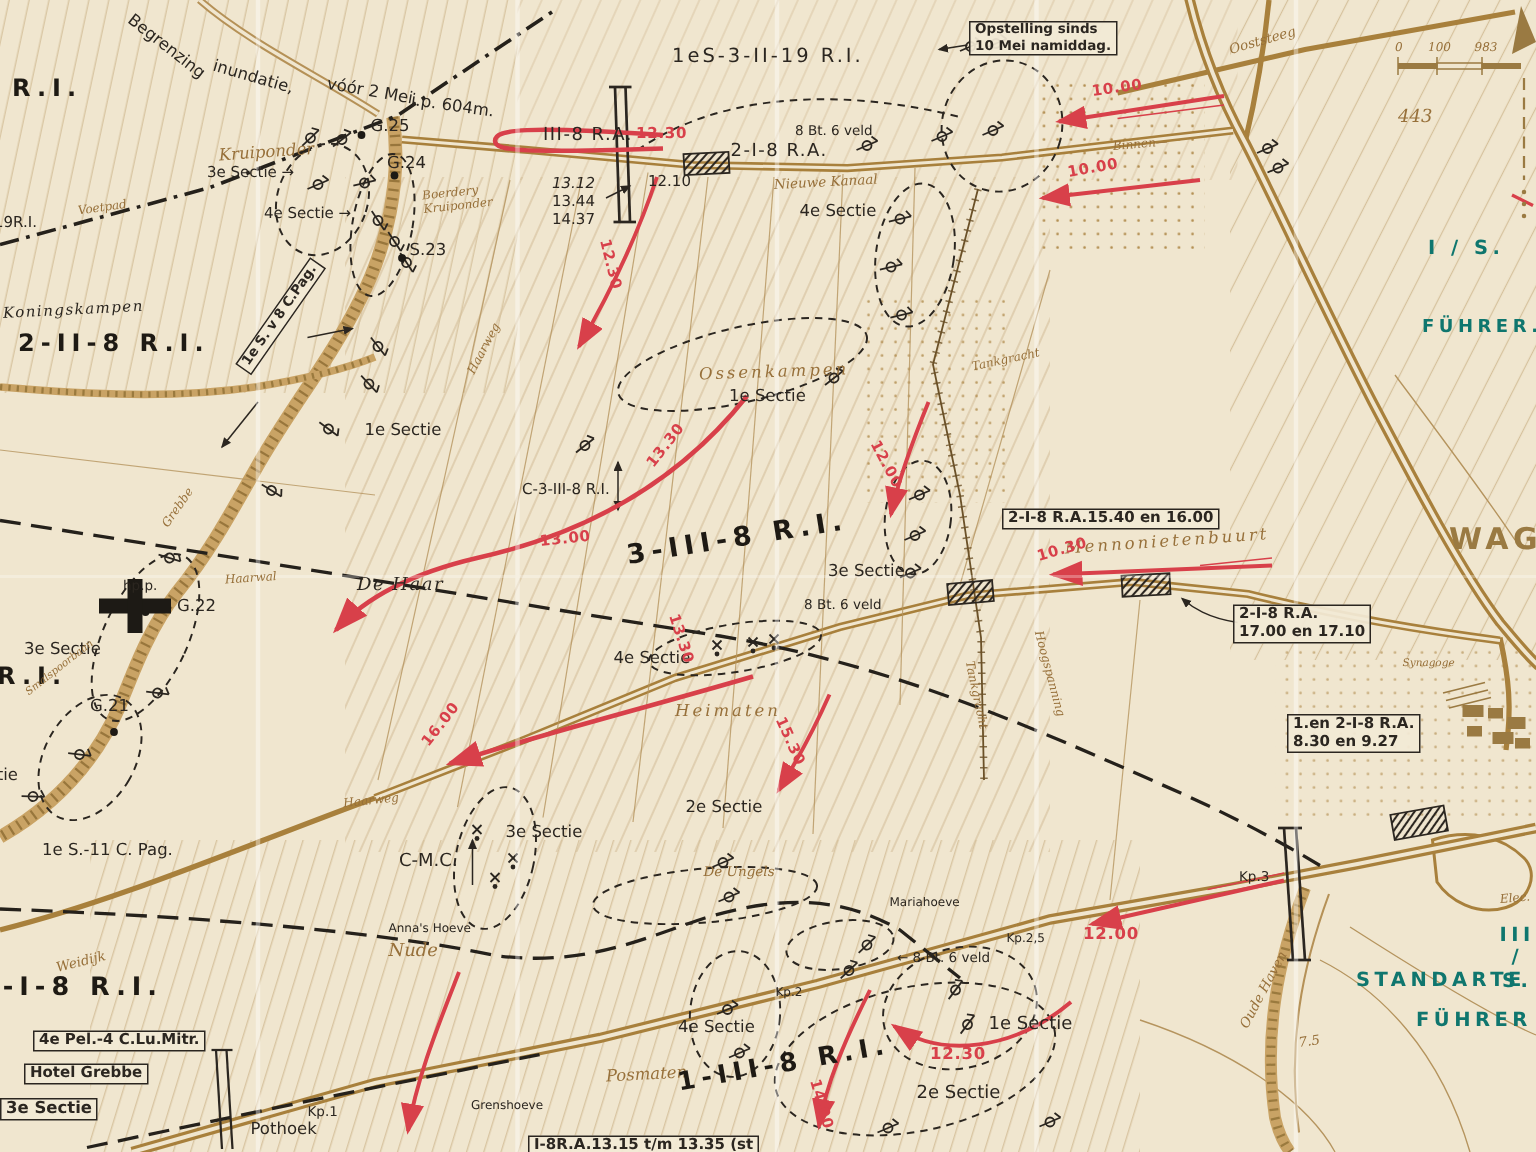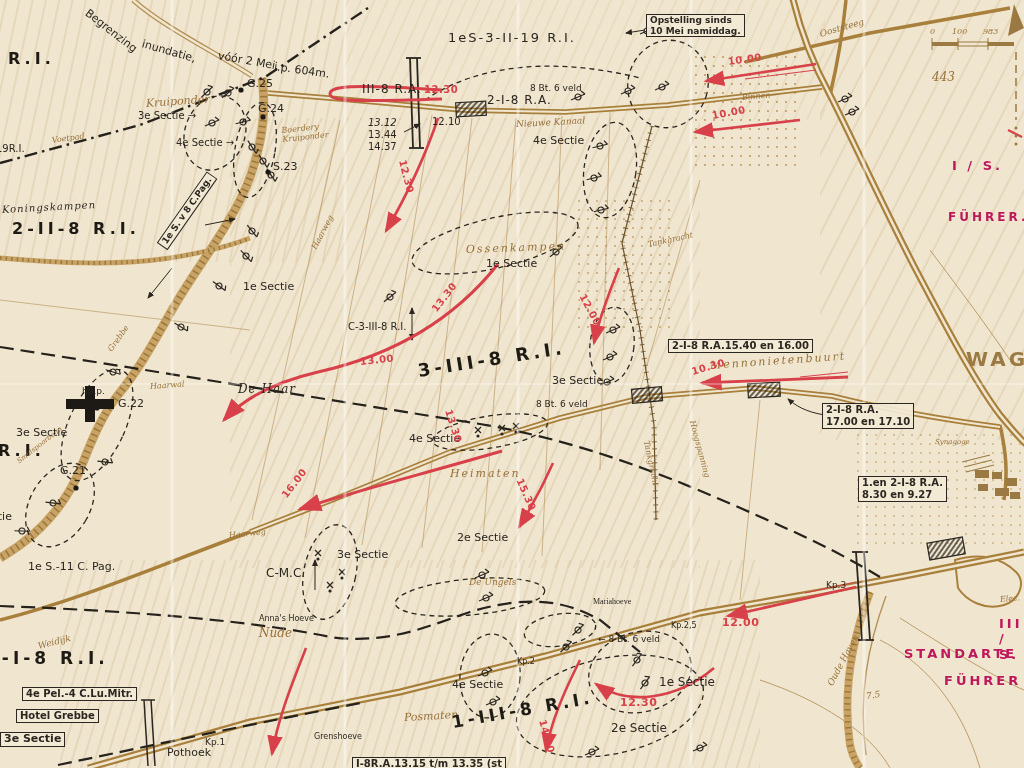--- a/index.html
+++ b/index.html
@@ -8,21 +8,21 @@
   #stage svg{position:absolute;left:0;top:0;}
   #labels{position:absolute;left:0;top:0;width:100%;height:100%;}
   .lbl{position:absolute;white-space:pre-line;color:#2b2620;line-height:1.18;
        transform-origin:0 50%;font-size:10px;}
   .bk{color:#2b2620;}
   .bk-it{font-style:italic;letter-spacing:1px;font-family:"DejaVu Serif",serif;}
   .bk-big{font-weight:700;letter-spacing:4px;font-size:16px;color:#1e1a14;}
   .box{border:1.4px solid #2b2620;padding:0 3px;background:rgba(242,233,213,.93);
        font-weight:600;}
   .red{color:#d8404a;font-weight:700;letter-spacing:.5px;}
-  .red-big{color:#be185d;font-weight:700;letter-spacing:3px;font-size:13px;}
+  .red-big{color:#0f766e;font-weight:700;letter-spacing:3px;font-size:13px;text-align:center;}
   .br{color:#97703a;font-style:italic;font-family:"DejaVu Serif",serif;}
   .br-md{color:#97703a;font-style:italic;font-family:"DejaVu Serif",serif;font-size:11px;}
   .br-big{color:#9a7a42;font-weight:700;letter-spacing:3px;font-size:20px;}
 </style>
 </head>
 <body>
 
 <div id="stage">
 
 <svg width="1024" height="768" viewBox="0 0 1024 768">
@@ -414,21 +414,21 @@
       <span class="lbl box" style="left: 0px; top: 732px; font-size: 11px;">3e Sectie</span>
       <span class="lbl bk" style="left: 205px; top: 737px; font-size: 9px;">Kp.1</span>
       <span class="lbl bk" style="left: 167px; top: 747px; font-size: 11px;">Pothoek</span>
       <span class="lbl bk" style="left: 314px; top: 732px; font-size: 8px;">Grenshoeve</span>
       <span class="lbl box" style="left: 352px; top: 757px; font-size: 10px;">I-8R.A.13.15 t/m 13.35 (st</span>
       <span class="lbl br-md" style="left: 404px; top: 712px; transform: rotate(-3deg);">Posmaten</span>
       <span class="lbl bk-big" style="left: 452px; top: 712px; font-size: 17px; transform: rotate(-10deg);">1-III-8 R.I.</span>
       <span class="lbl bk" style="left: 452px; top: 679px; font-size: 11px;">4e Sectie</span>
       <span class="lbl red" style="left: 542px; top: 714px; transform: rotate(74deg);">14.00</span>
       <span class="lbl bk" style="left: 517px; top: 657px; font-size: 8px;">Kp.2</span>
-      <span class="lbl bk" style="left: 593px; top: 597px; font-size: 8px; font-family: Liberation Serif, serif;">Mariahoeve</span>
+      <span class="lbl bk" style="left: 593px; top: 597px; font-size: 8px;">Mariahoeve</span>
       <span class="lbl bk" style="left: 598px; top: 634px; font-size: 9px;">← 8 Bt. 6 veld</span>
       <span class="lbl bk" style="left: 659px; top: 675px; font-size: 12px;">1e Sectie</span>
       <span class="lbl red" style="left: 620px; top: 697px; font-size: 11px;">12.30</span>
       <span class="lbl bk" style="left: 611px; top: 721px; font-size: 12px;">2e Sectie</span>
       <span class="lbl bk" style="left: 671px; top: 621px; font-size: 8px;">Kp.2,5</span>
       <span class="lbl red" style="left: 722px; top: 617px; font-size: 11px;">12.00</span>
       <span class="lbl bk" style="left: 826px; top: 580px; font-size: 9px;">Kp.3</span>
       <span class="lbl br" style="left: 830px; top: 680px; font-size: 9px; transform: rotate(-62deg);">Oude Haven</span>
       <span class="lbl br" style="left: 866px; top: 691px; font-size: 9px; transform: rotate(-8deg);">7.5</span>
       <span class="lbl br" style="left: 1000px; top: 595px; font-size: 8px; transform: rotate(-5deg);">Elec.</span>

